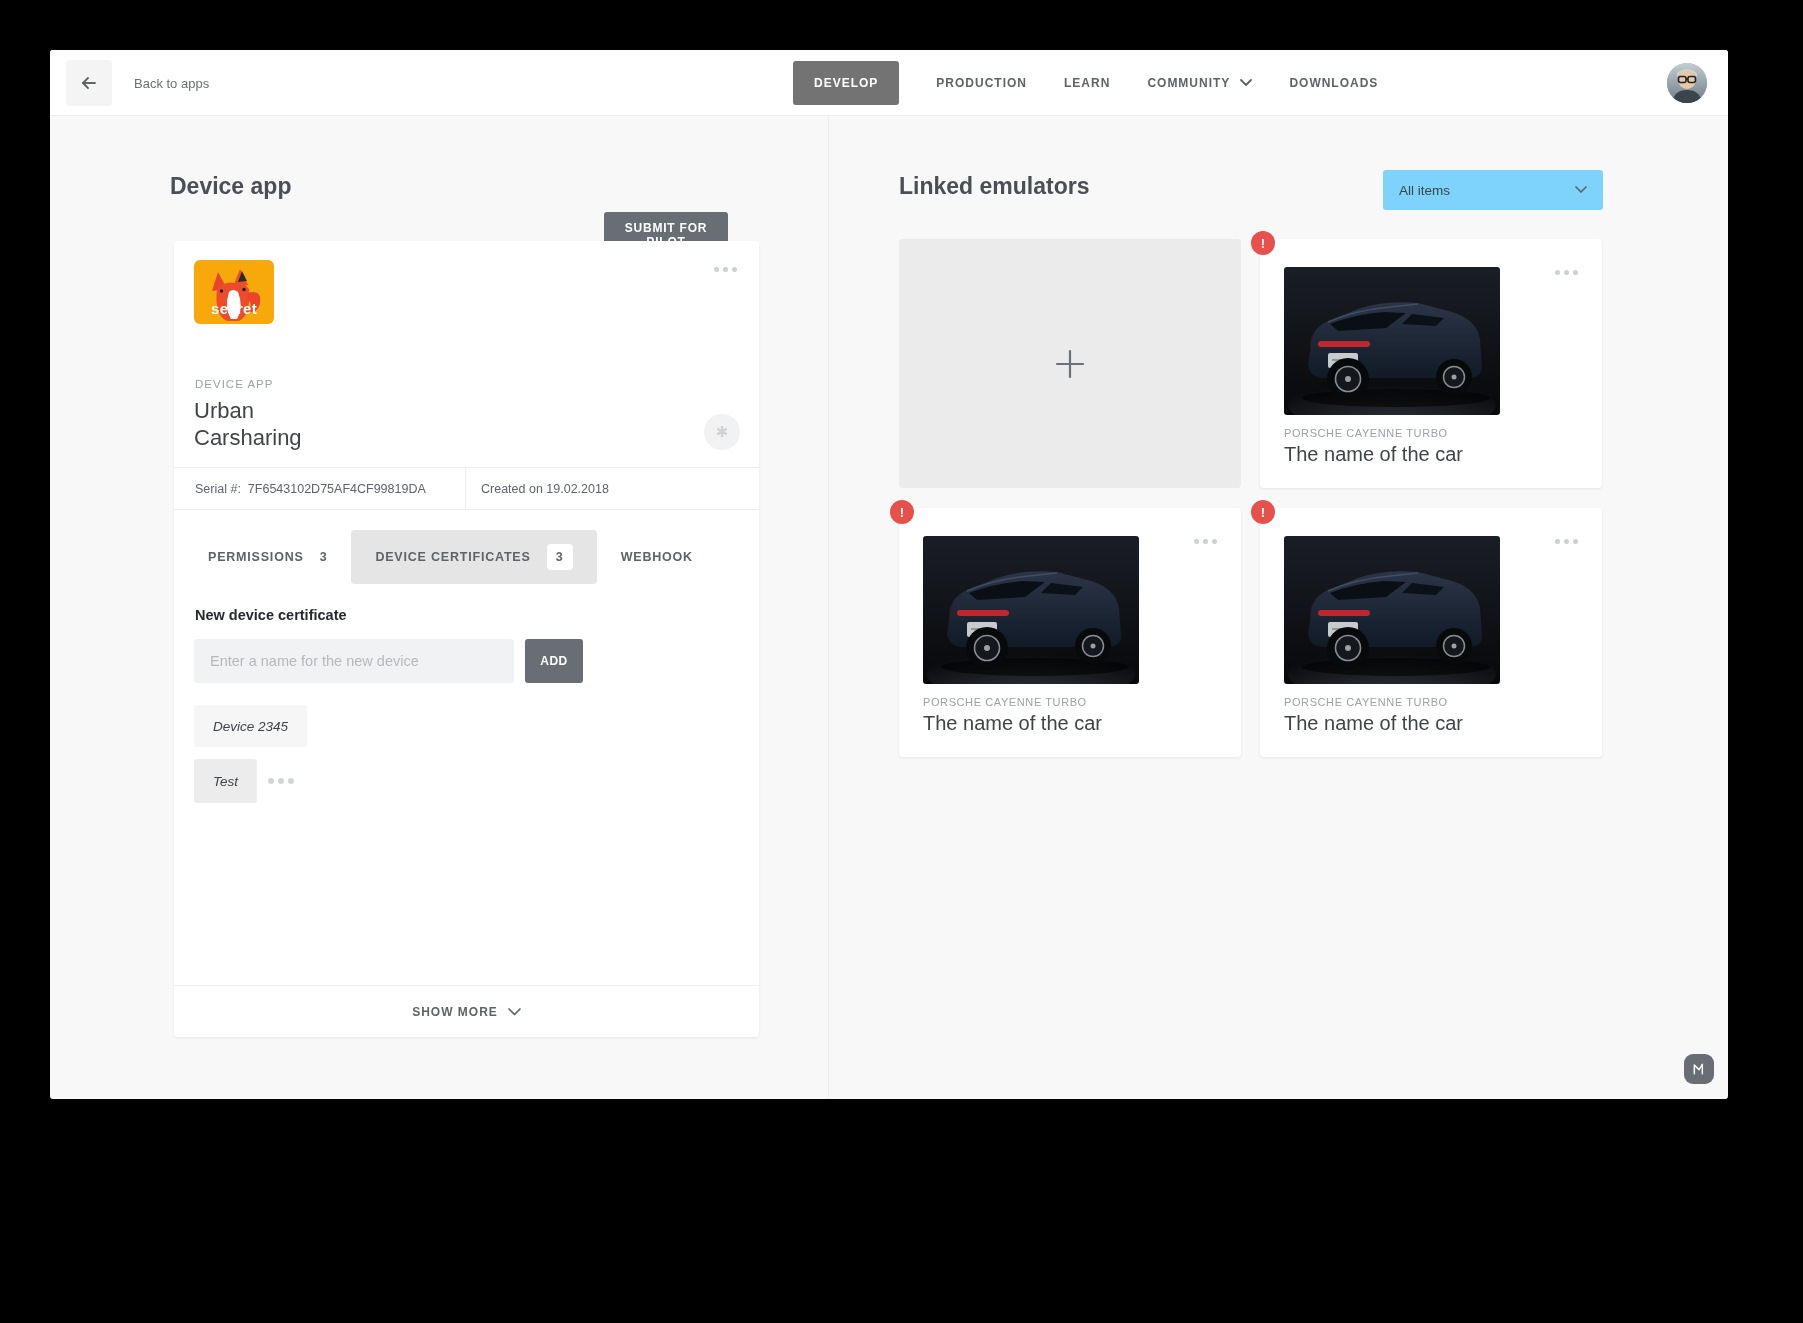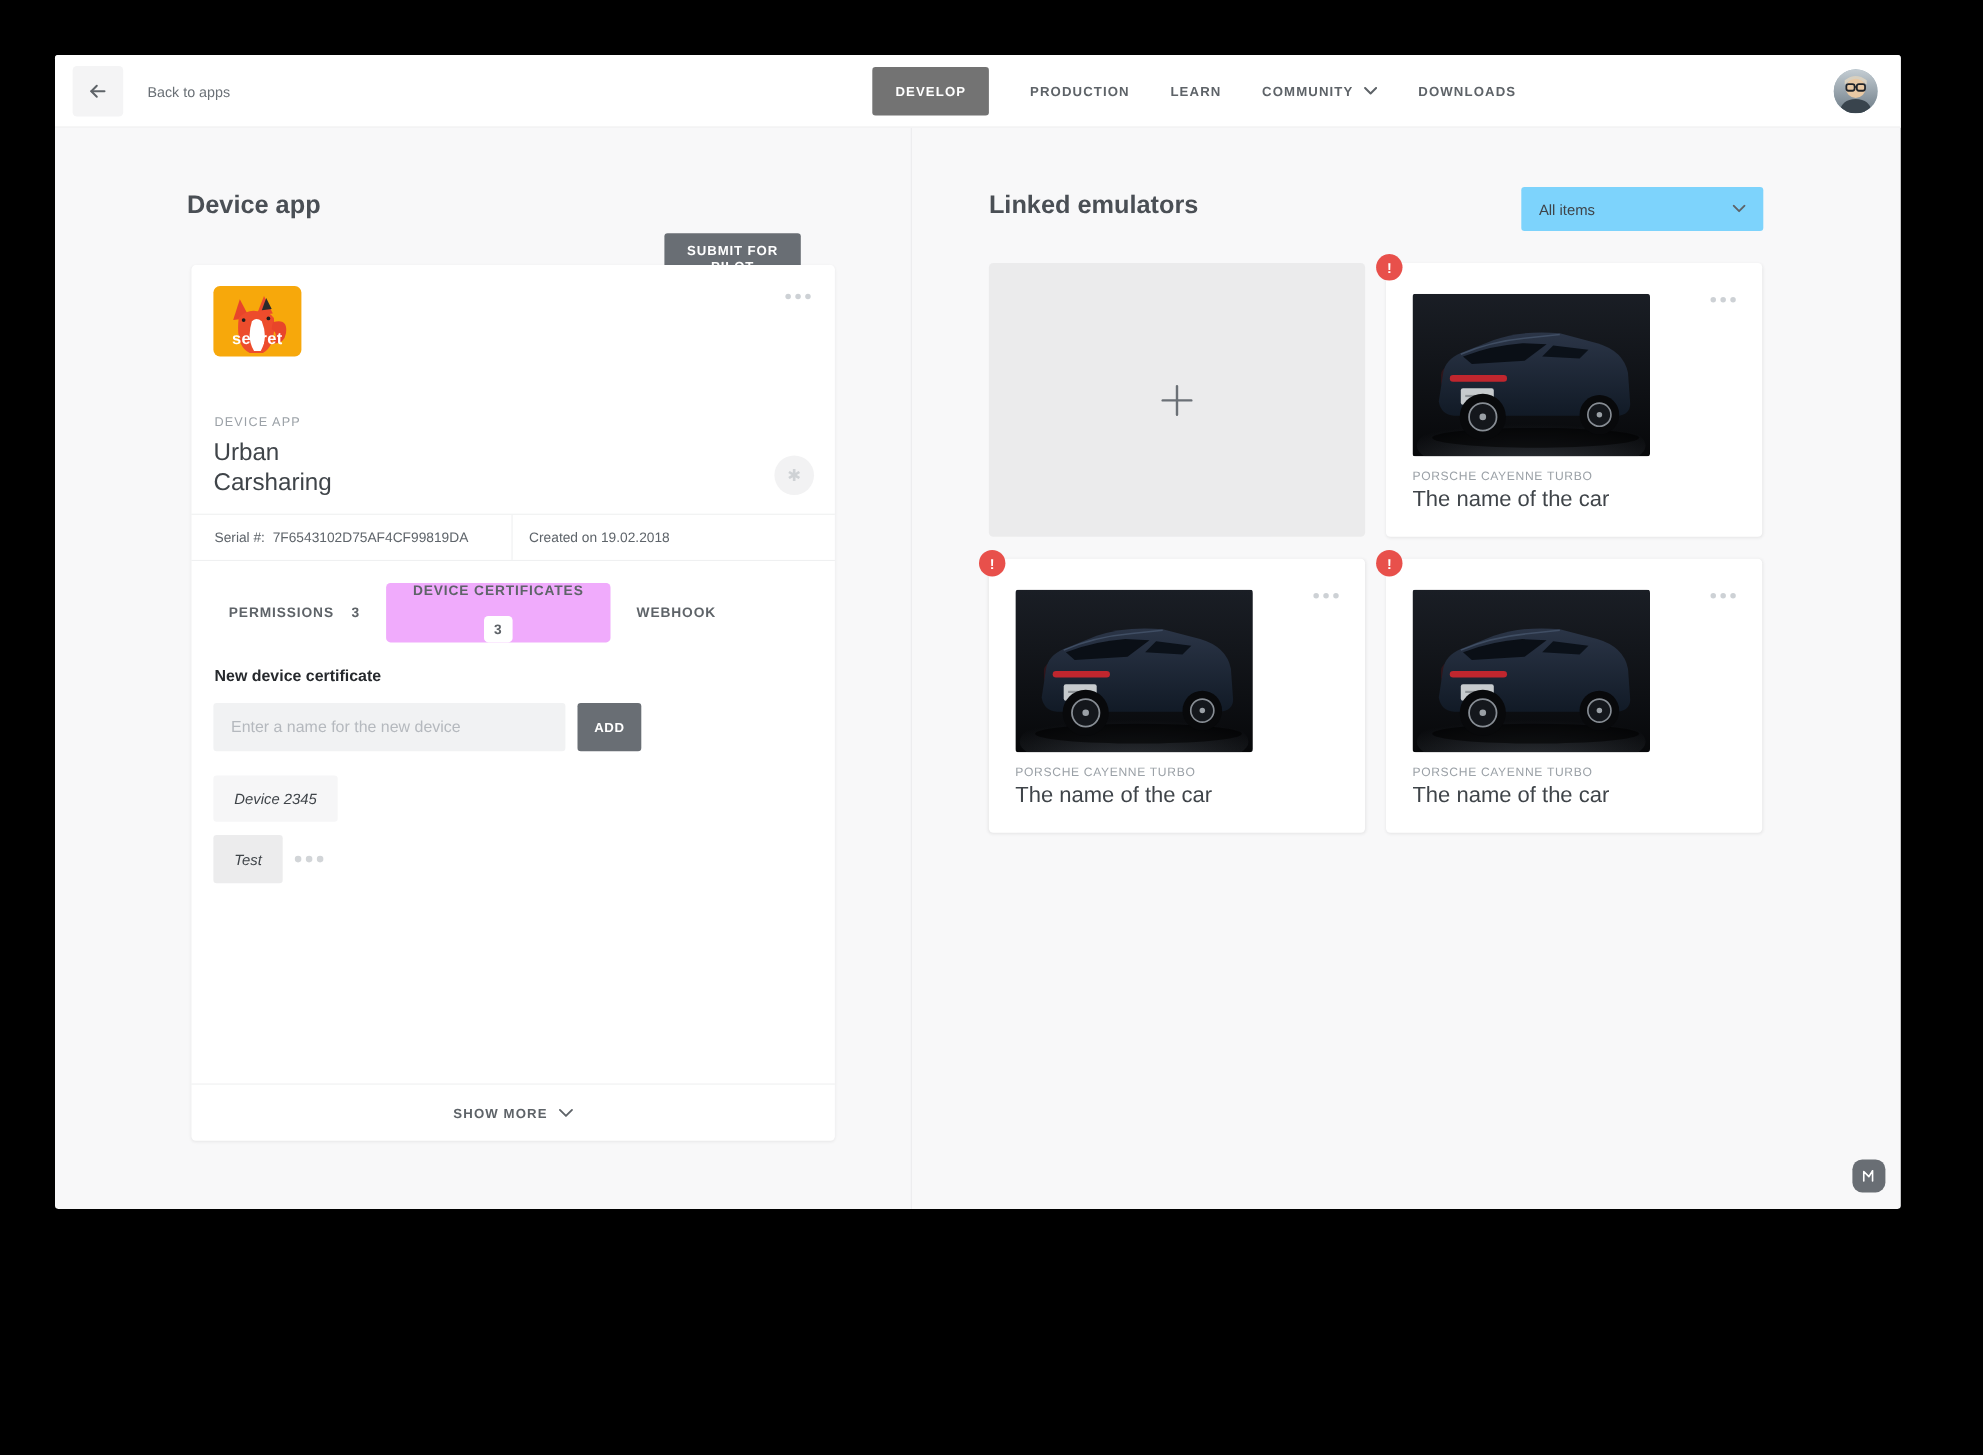--- a/index.html
+++ b/index.html
@@ -56,21 +56,21 @@
               font-size:15px; cursor:pointer; }
   .meta-row { position:absolute; left:0; top:226px; width:100%; height:43px; border-top:1px solid #eff0f1;
               border-bottom:1px solid #eff0f1; display:flex; }
   .meta-cell { display:flex; align-items:center; font-size:12.5px; color:#5e646a; gap:7px;text-align:right; }
   .meta-cell.c1 { width:292px; padding-left:21px; border-right:1px solid #eff0f1; }
   .meta-cell.c2 { padding-left:15px; }
   .tabs { position:absolute; left:10px; top:289px; display:flex; align-items:center; }
   .tab { height:54px; display:flex; align-items:center; gap:16px; padding:0 24px; font-size:12.5px;
          font-weight:bold; letter-spacing:.8px; color:#5e6368; border-radius:4px; cursor:pointer;
          white-space:nowrap; }
-  .tab.active { background:#f0abfc;flex-direction:column; }
+  .tab.active { background:#e5e5e5; }
   .tab .count { font-weight:bold; }
   .tab .count-badge { width:26px; height:26px; background:#fff; border-radius:4px; display:flex;
                       align-items:center; justify-content:center; }
   .new-cert-title { position:absolute; left:21px; top:366px; font-size:14.5px; font-weight:bold; color:#26292d; }
   .cert-row { position:absolute; left:20px; top:398px; display:flex; gap:11px; }
   .cert-input { width:320px; height:44px; background:#f1f2f3; border:0; border-radius:3px; padding:0 16px;
                 font-size:14.5px; color:#3f4449; font-family:inherit; outline:none; }
   .cert-input::placeholder { color:#b5b9be; }
   .add-btn { width:58px; height:44px; background:#696e74; color:#fff; border:0; border-radius:3px;
              font-family:inherit; font-size:12px; font-weight:bold; letter-spacing:.5px; cursor:pointer; }

